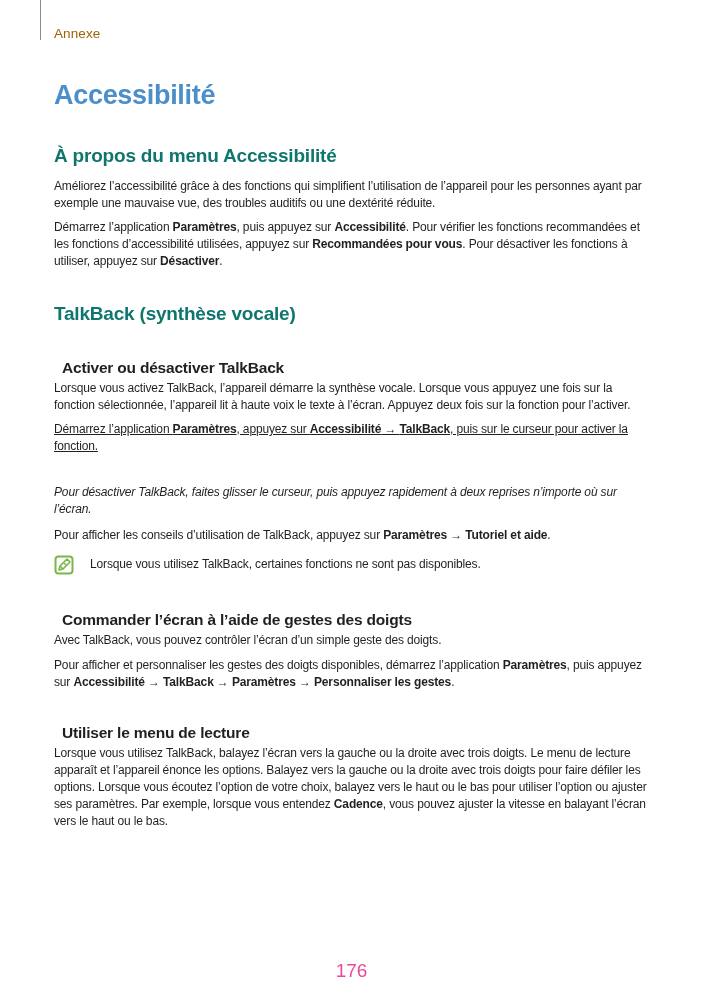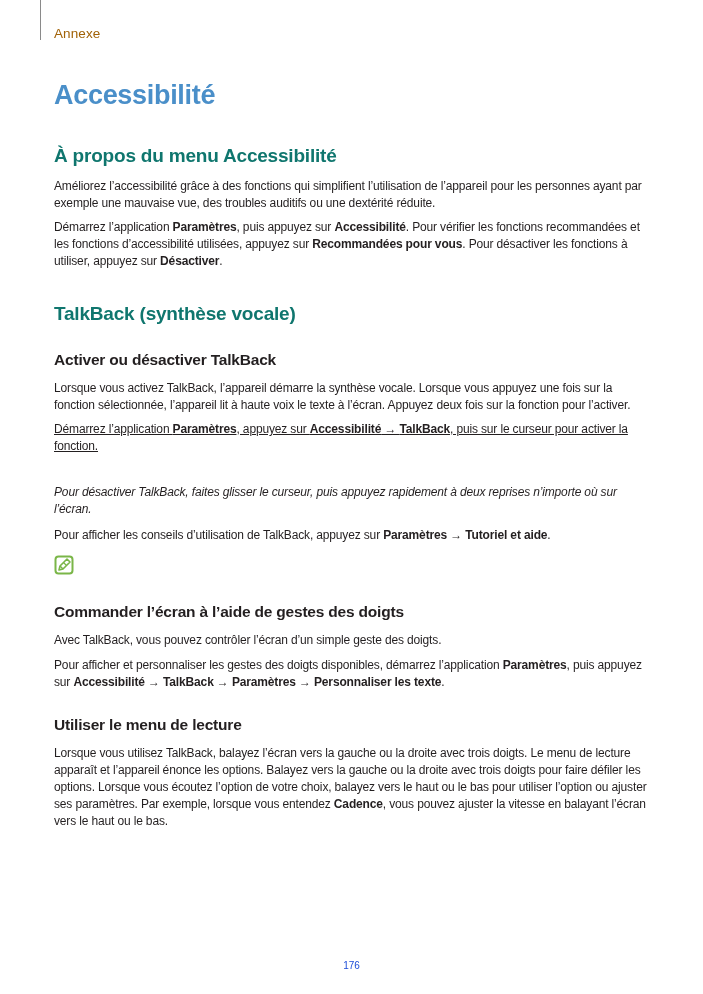--- a/index.html
+++ b/index.html
@@ -16,40 +16,40 @@
     }
     .chapter-title {
       position: absolute; left: 54px; top: 80px; margin: 0;
       font-size: 27px; font-weight: bold; color: #4a8fc9; letter-spacing: -0.3px;
     }
     .section-title {
       position: absolute; left: 54px; margin: 0;
       font-size: 19px; font-weight: bold; color: #0f766e; letter-spacing: -0.2px;
     }
     .sub-title {
-      position: absolute; left: 54px; margin: 0;
+      position: absolute; left: 54px; margin: 8px;
       font-size: 15.5px; font-weight: bold; color: #231f20; letter-spacing: -0.2px;
     }
     .para {
       position: absolute; left: 54px; width: 600px; margin: 0;
       font-size: 12px; line-height: 17px; color: #231f20; letter-spacing: -0.15px;
     }
     .para b { font-weight: bold; }
     .note {
       position: absolute; left: 54px; top: 555px; width: 620px; height: 22px;
     }
     .note-icon {
       position: absolute; left: 0; top: 0; width: 20px; height: 20px;
     }
     .note-text {
       position: absolute; left: 36px; top: 2px; font-size: 12px; color: #231f20; letter-spacing: -0.15px;
     }
     .page-number {
       position: absolute; left: 0; width: 703px; top: 960px; text-align: center;
-      font-size: 10px; color: #1d4ed8;
+      font-size: 19px; color: #ec4899;
     }
   </style>
 </head>
 <body>
 
 <div class="rule-vertical"></div>
 <div class="running-head">Annexe</div>
 
 <h1 class="chapter-title">Accessibilité</h1>
 
@@ -67,22 +67,23 @@
 
 <div class="note">
   <span class="note-icon">
     <svg width="20" height="20" viewBox="0 0 20 20">
       <rect x="1.5" y="1.5" width="17" height="17" rx="3" fill="none" stroke="#7ab648" stroke-width="2"></rect>
       <path d="M5 15 L6 11 L13 4 L16 7 L9 14 Z" fill="none" stroke="#7ab648" stroke-width="1.6" stroke-linejoin="round"></path>
       <path d="M6 11 L9 14" stroke="#7ab648" stroke-width="1.4"></path>
       <path d="M9.5 7.5 L12.5 10.5" stroke="#7ab648" stroke-width="1.2"></path>
     </svg>
   </span>
+  <span class="note-text">Lorsque vous utilisez TalkBack, certaines fonctions ne sont pas disponibles.</span>
 </div>
 
 <h3 class="sub-title" style="top:603px;">Commander l’écran à l’aide de gestes des doigts</h3>
 <p class="para" style="top:632px;">Avec TalkBack, vous pouvez contrôler l’écran d’un simple geste des doigts.</p>
-<p class="para" style="top:657px;">Pour afficher et personnaliser les gestes des doigts disponibles, démarrez l’application <b>Paramètres</b>, puis appuyez sur <b>Accessibilité</b> → <b>TalkBack</b> → <b>Paramètres</b> → <b>Personnaliser les texte</b>.</p>
+<p class="para" style="top:657px;">Pour afficher et personnaliser les gestes des doigts disponibles, démarrez l’application <b>Paramètres</b>, puis appuyez sur <b>Accessibilité</b> → <b>TalkBack</b> → <b>Paramètres</b> → <b>Personnaliser les gestes</b>.</p>
 
 <h3 class="sub-title" style="top:716px;">Utiliser le menu de lecture</h3>
 <p class="para" style="top:745px;">Lorsque vous utilisez TalkBack, balayez l’écran vers la gauche ou la droite avec trois doigts. Le menu de lecture apparaît et l’appareil énonce les options. Balayez vers la gauche ou la droite avec trois doigts pour faire défiler les options. Lorsque vous écoutez l’option de votre choix, balayez vers le haut ou le bas pour utiliser l’option ou ajuster ses paramètres. Par exemple, lorsque vous entendez <b>Cadence</b>, vous pouvez ajuster la vitesse en balayant l’écran vers le haut ou le bas.</p>
 
 <div class="page-number">176</div>
 
 </body></html>

